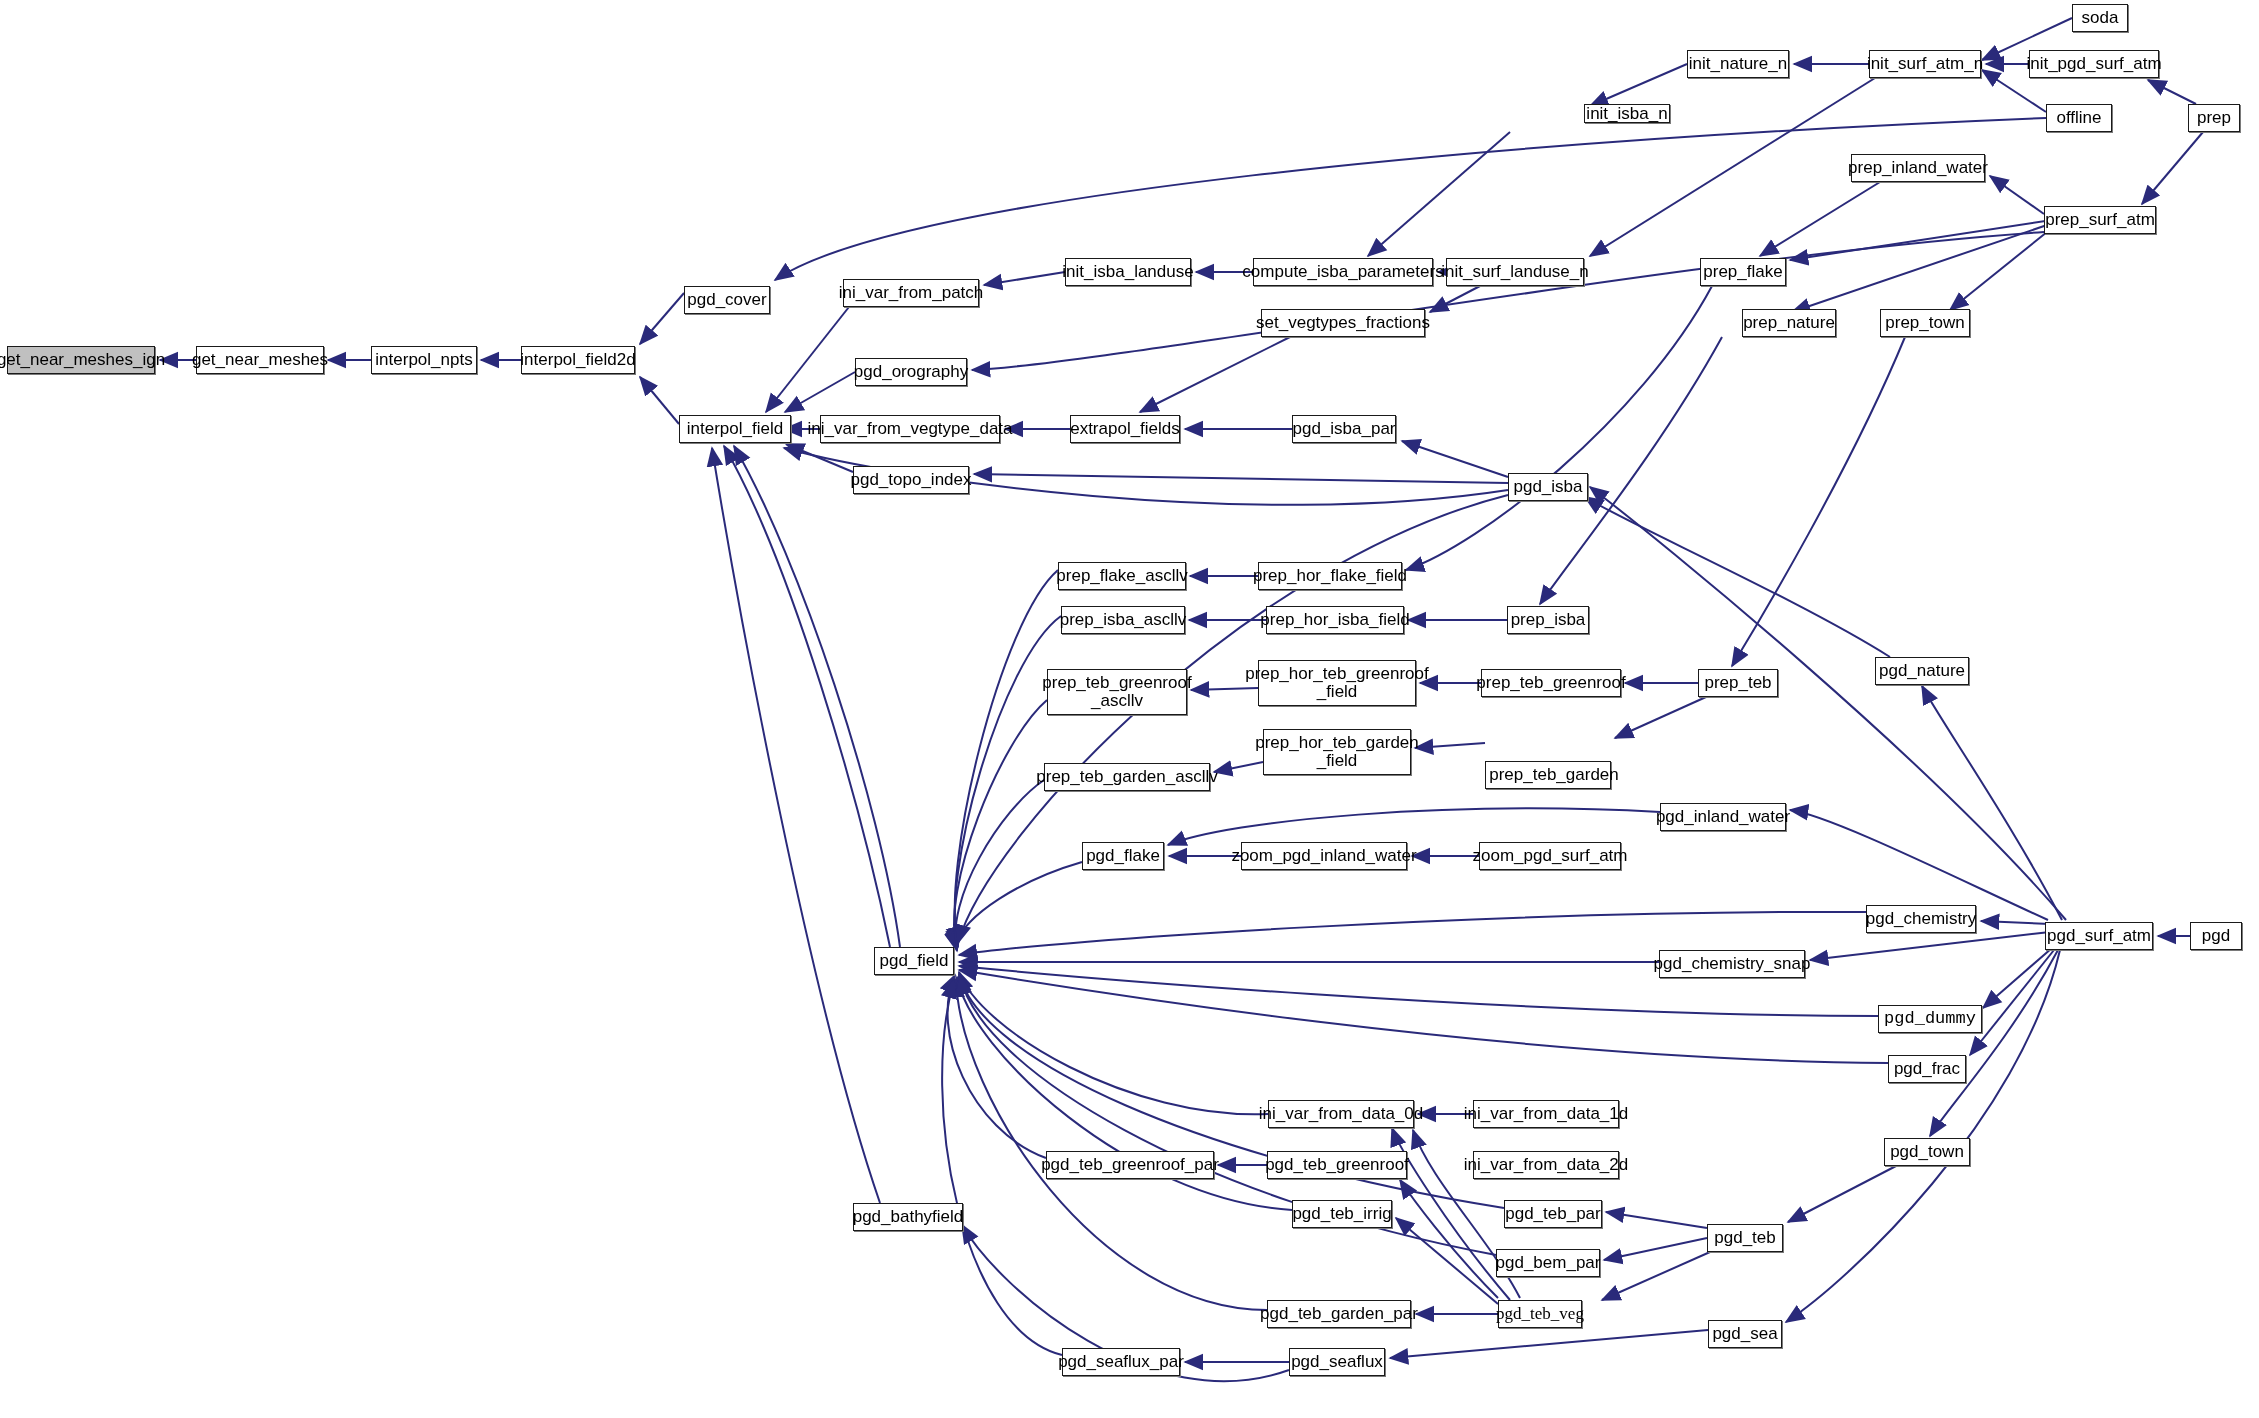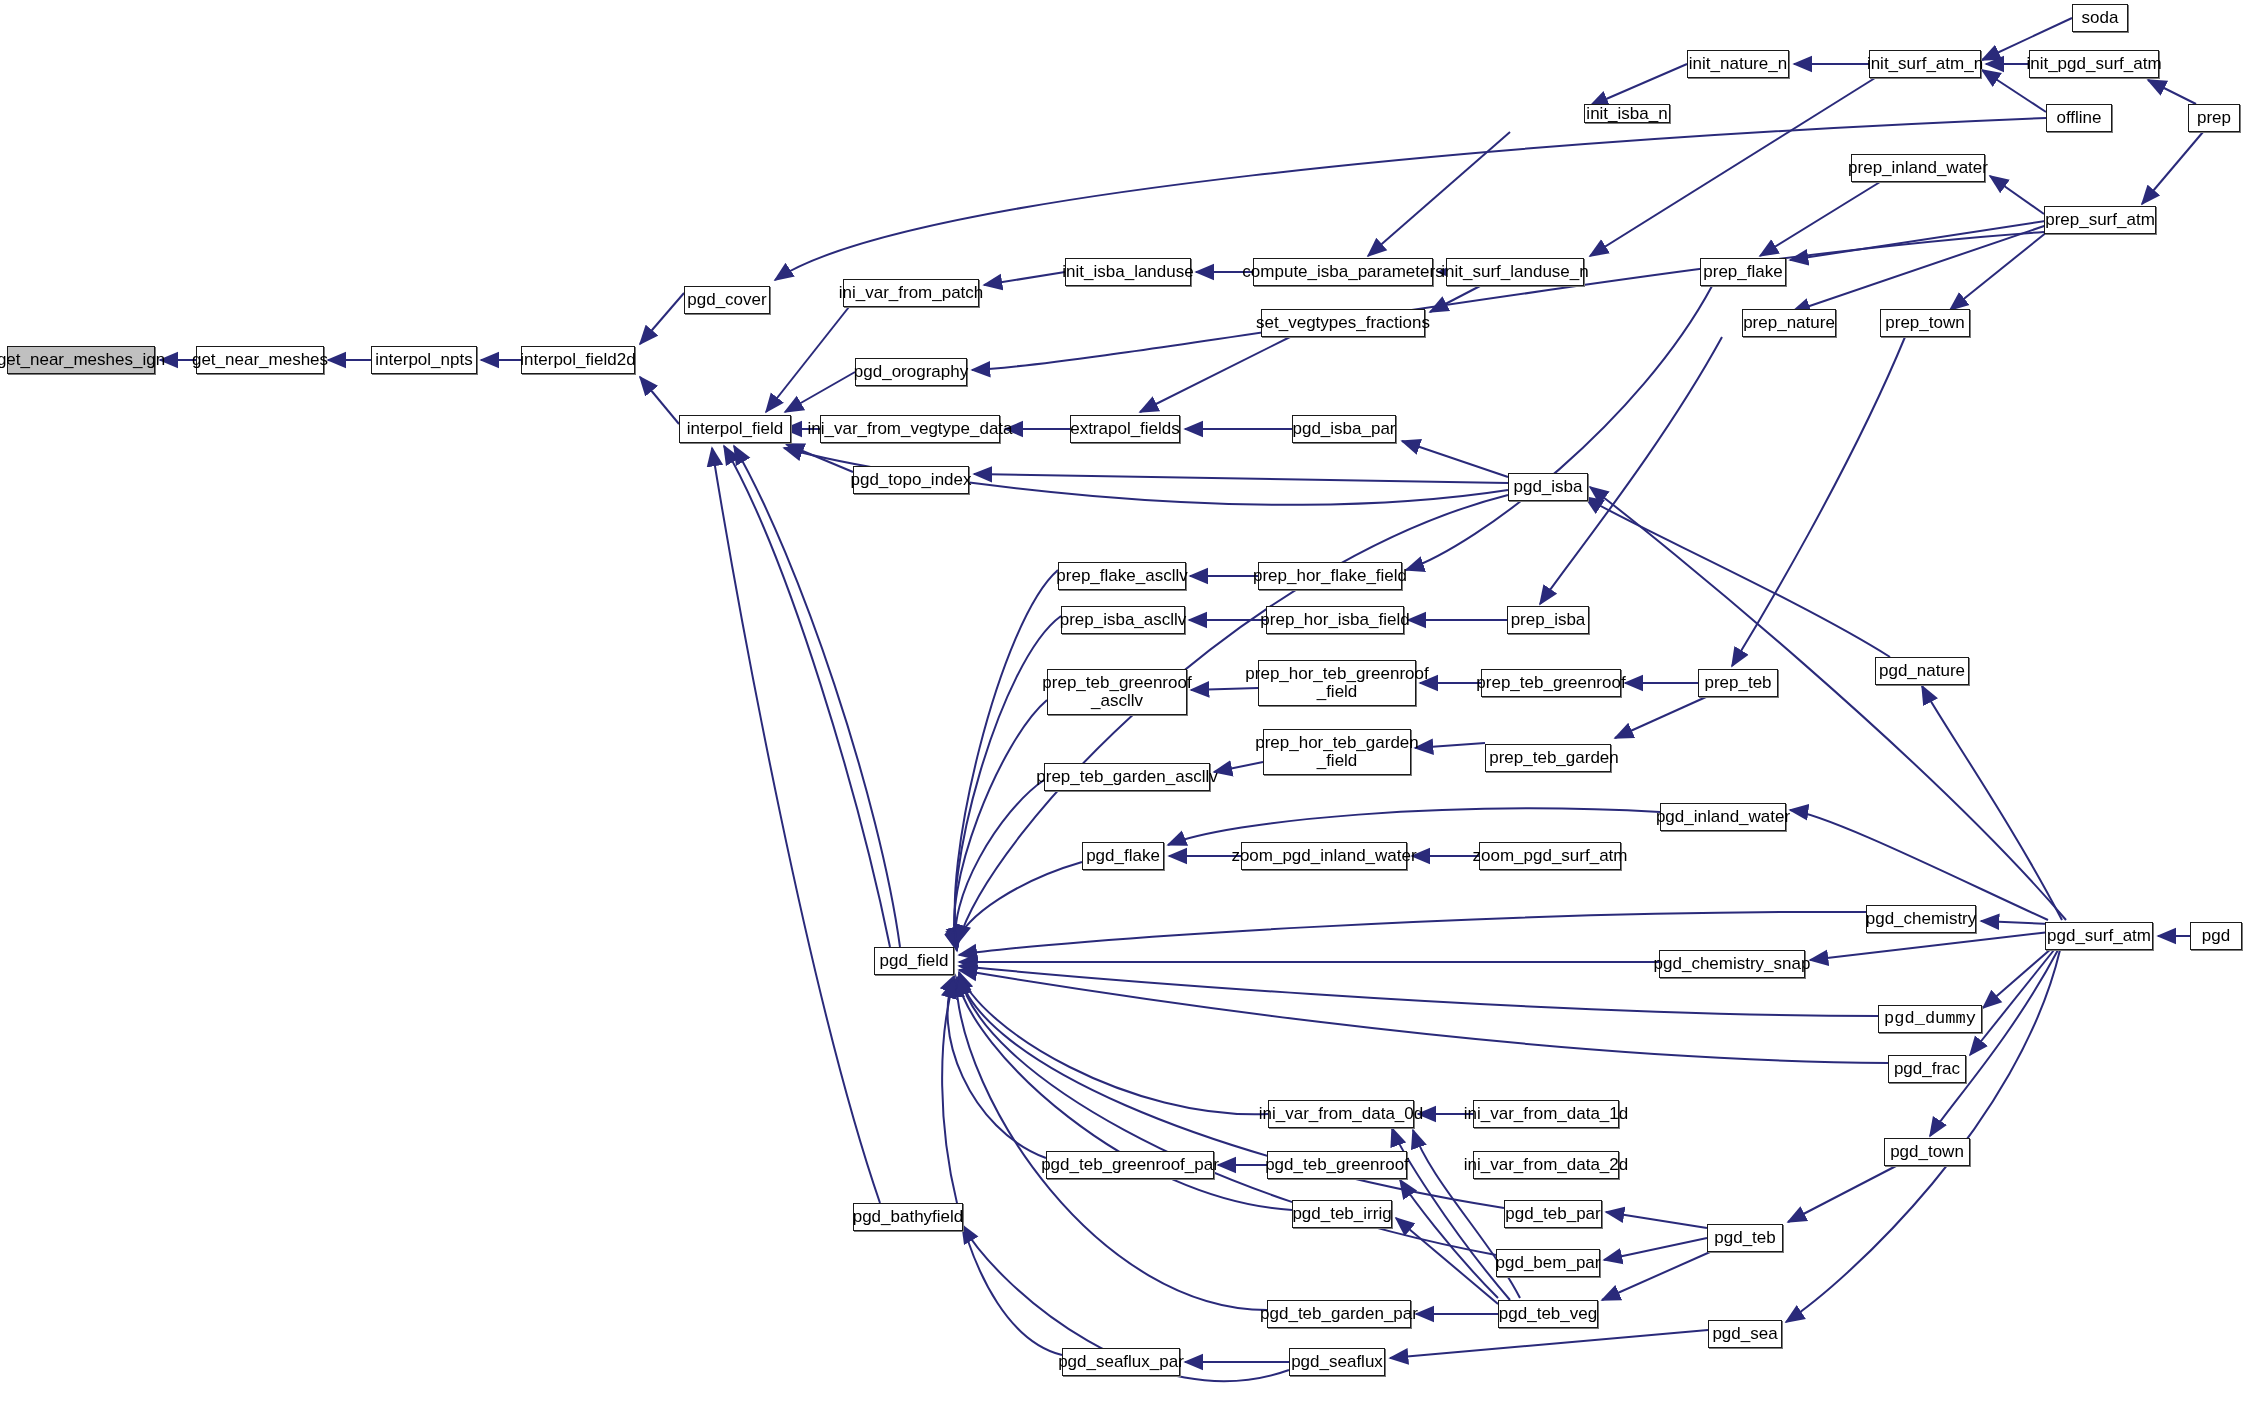--- a/index.html
+++ b/index.html
@@ -168,21 +168,21 @@
       <div class="node" style="left: 1266px; top: 606px; width: 138px; height: 28px;">prep_hor_isba_field</div>
       <div class="node" style="left: 1507px; top: 606px; width: 82px; height: 28px;">prep_isba</div>
       <div class="node" style="left: 1047px; top: 669px; width: 140px; height: 46px;">prep_teb_greenroof
 _ascllv</div>
       <div class="node" style="left: 1258px; top: 660px; width: 158px; height: 46px;">prep_hor_teb_greenroof
 _field</div>
       <div class="node" style="left: 1481px; top: 669px; width: 140px; height: 28px;">prep_teb_greenroof</div>
       <div class="node" style="left: 1698px; top: 669px; width: 80px; height: 28px;">prep_teb</div>
       <div class="node" style="left: 1263px; top: 729px; width: 148px; height: 46px;">prep_hor_teb_garden
 _field</div>
-      <div class="node" style="left: 1485px; top: 744px; width: 126px; height: 28px; padding-left: 12px;">prep_teb_garden</div>
+      <div class="node" style="left: 1485px; top: 761px; width: 126px; height: 28px; padding-left: 12px;">prep_teb_garden</div>
       <div class="node" style="left: 1044px; top: 763px; width: 166px; height: 28px;">prep_teb_garden_ascllv</div>
       <div class="node" style="left: 1875px; top: 657px; width: 94px; height: 28px;">pgd_nature</div>
       <div class="node" style="left: 1660px; top: 803px; width: 126px; height: 28px;">pgd_inland_water</div>
       <div class="node" style="left: 1082px; top: 842px; width: 82px; height: 28px;">pgd_flake</div>
       <div class="node" style="left: 1241px; top: 842px; width: 166px; height: 28px;">zoom_pgd_inland_water</div>
       <div class="node" style="left: 1479px; top: 842px; width: 142px; height: 28px;">zoom_pgd_surf_atm</div>
       <div class="node" style="left: 1866px; top: 905px; width: 110px; height: 28px;">pgd_chemistry</div>
       <div class="node" style="left: 874px; top: 947px; width: 80px; height: 28px;">pgd_field</div>
       <div class="node" style="left: 1659px; top: 950px; width: 146px; height: 28px;">pgd_chemistry_snap</div>
       <div class="node" style="left: 2045px; top: 922px; width: 108px; height: 28px;">pgd_surf_atm</div>
@@ -194,18 +194,18 @@
       <div class="node" style="left: 1884px; top: 1138px; width: 86px; height: 28px;">pgd_town</div>
       <div class="node" style="left: 1046px; top: 1151px; width: 168px; height: 28px;">pgd_teb_greenroof_par</div>
       <div class="node" style="left: 1267px; top: 1151px; width: 140px; height: 28px;">pgd_teb_greenroof</div>
       <div class="node" style="left: 1473px; top: 1151px; width: 146px; height: 28px;">ini_var_from_data_2d</div>
       <div class="node" style="left: 1292px; top: 1200px; width: 100px; height: 28px;">pgd_teb_irrig</div>
       <div class="node" style="left: 1504px; top: 1200px; width: 98px; height: 28px;">pgd_teb_par</div>
       <div class="node" style="left: 1707px; top: 1224px; width: 76px; height: 28px;">pgd_teb</div>
       <div class="node" style="left: 1496px; top: 1249px; width: 104px; height: 28px;">pgd_bem_par</div>
       <div class="node" style="left: 853px; top: 1203px; width: 110px; height: 28px;">pgd_bathyfield</div>
       <div class="node" style="left: 1267px; top: 1300px; width: 144px; height: 28px;">pgd_teb_garden_par</div>
-      <div class="node" style="left: 1498px; top: 1300px; width: 100px; height: 28px;">pgd_teb_veg</div>
+      <div class="node" style="left: 1498px; top: 1300px; width: 84px; height: 28px; font-family: Liberation Serif, serif;">pgd_teb_veg</div>
       <div class="node" style="left: 1708px; top: 1320px; width: 74px; height: 28px;">pgd_sea</div>
       <div class="node" style="left: 1062px; top: 1348px; width: 118px; height: 28px;">pgd_seaflux_par</div>
       <div class="node" style="left: 1289px; top: 1348px; width: 96px; height: 28px;">pgd_seaflux</div>
     </div>
 </div>
 
 </body></html>

